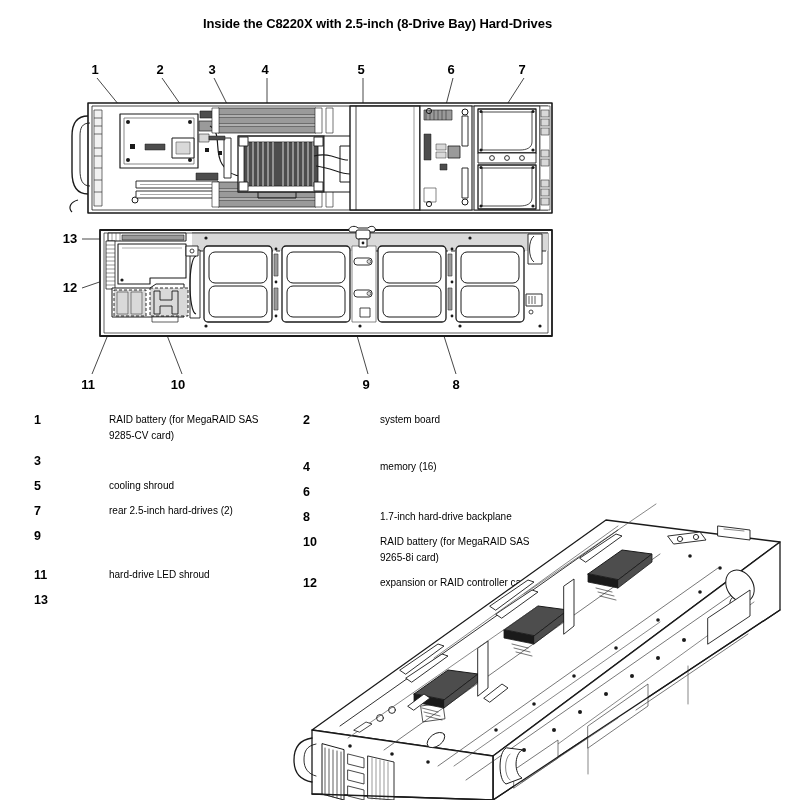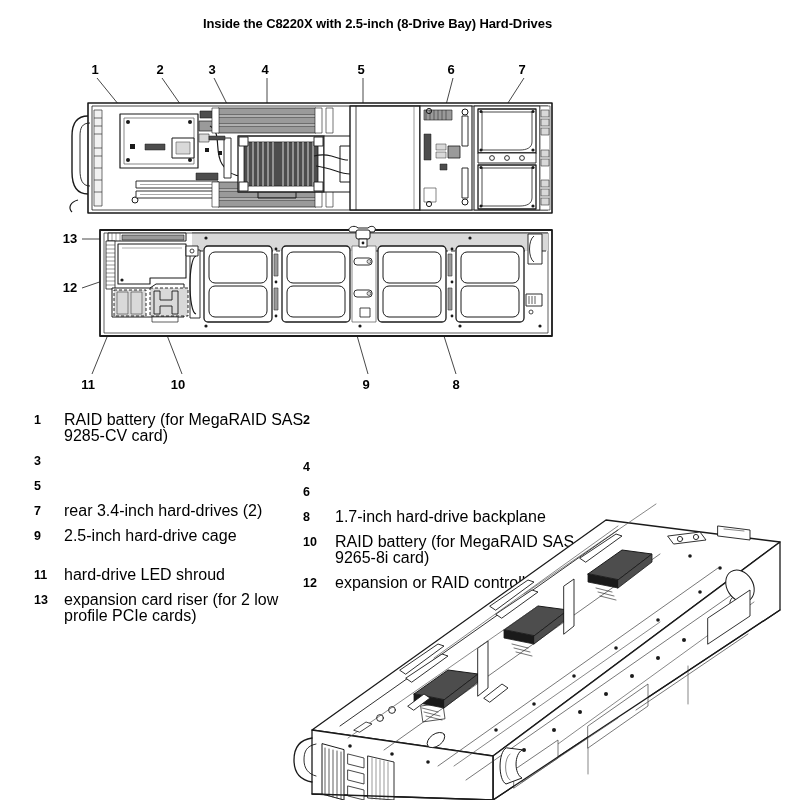--- a/index.html
+++ b/index.html
@@ -70,24 +70,25 @@
   }
   .legend-num {
     flex: 0 0 30px;
     font-size: 12.5px;
     font-weight: bold;
     line-height: 16px;
     color: #000;
   }
   .legend-text {
     flex: 1 1 auto;
-    font-size: 16px;
+    font-size: 10px;
     line-height: 16px;
     color: #000;
     white-space: pre-line;
+    margin-left: 45px;
   }
   
   #legend-col-right .legend-num { flex: 0 0 32px; }
   .sp-14 { height: 14px; }
   .sp-22 { height: 22px; }
 
   
   text.callout {
     font-family: "Liberation Sans", sans-serif;
     font-size: 13px;
@@ -471,48 +472,48 @@
     <div class="legend-row">
       <div class="legend-num">1</div>
       <div class="legend-text">RAID battery (for MegaRAID SAS
 9285-CV card)</div>
     </div>
     <div class="legend-row">
       <div class="legend-num">3</div>
     </div>
     <div class="legend-row">
       <div class="legend-num">5</div>
+      <div class="legend-text">cooling shroud</div>
     </div>
     <div class="legend-row">
       <div class="legend-num">7</div>
-      <div class="legend-text">rear 3.4-inch hard-drives (2)</div>
+      <div class="legend-text">rear 2.5-inch hard-drives (2)</div>
     </div>
     <div class="legend-row">
       <div class="legend-num">9</div>
-      <div class="legend-text">2.5-inch hard-drive cage</div>
     </div>
     <div class="sp-14"></div>
     <div class="legend-row">
       <div class="legend-num">11</div>
       <div class="legend-text">hard-drive LED shroud</div>
     </div>
     <div class="legend-row">
       <div class="legend-num">13</div>
-      <div class="legend-text">expansion card riser (for 2 low
-profile PCIe cards)</div>
     </div>
   </div>
 
   <div class="legend-col" id="legend-col-right">
     <div class="legend-row">
       <div class="legend-num">2</div>
+      <div class="legend-text">system board</div>
     </div>
     <div class="sp-22"></div>
     <div class="legend-row">
       <div class="legend-num">4</div>
+      <div class="legend-text">memory (16)</div>
     </div>
     <div class="legend-row">
       <div class="legend-num">6</div>
     </div>
     <div class="legend-row">
       <div class="legend-num">8</div>
       <div class="legend-text">1.7-inch hard-drive backplane</div>
     </div>
     <div class="legend-row">
       <div class="legend-num">10</div>

